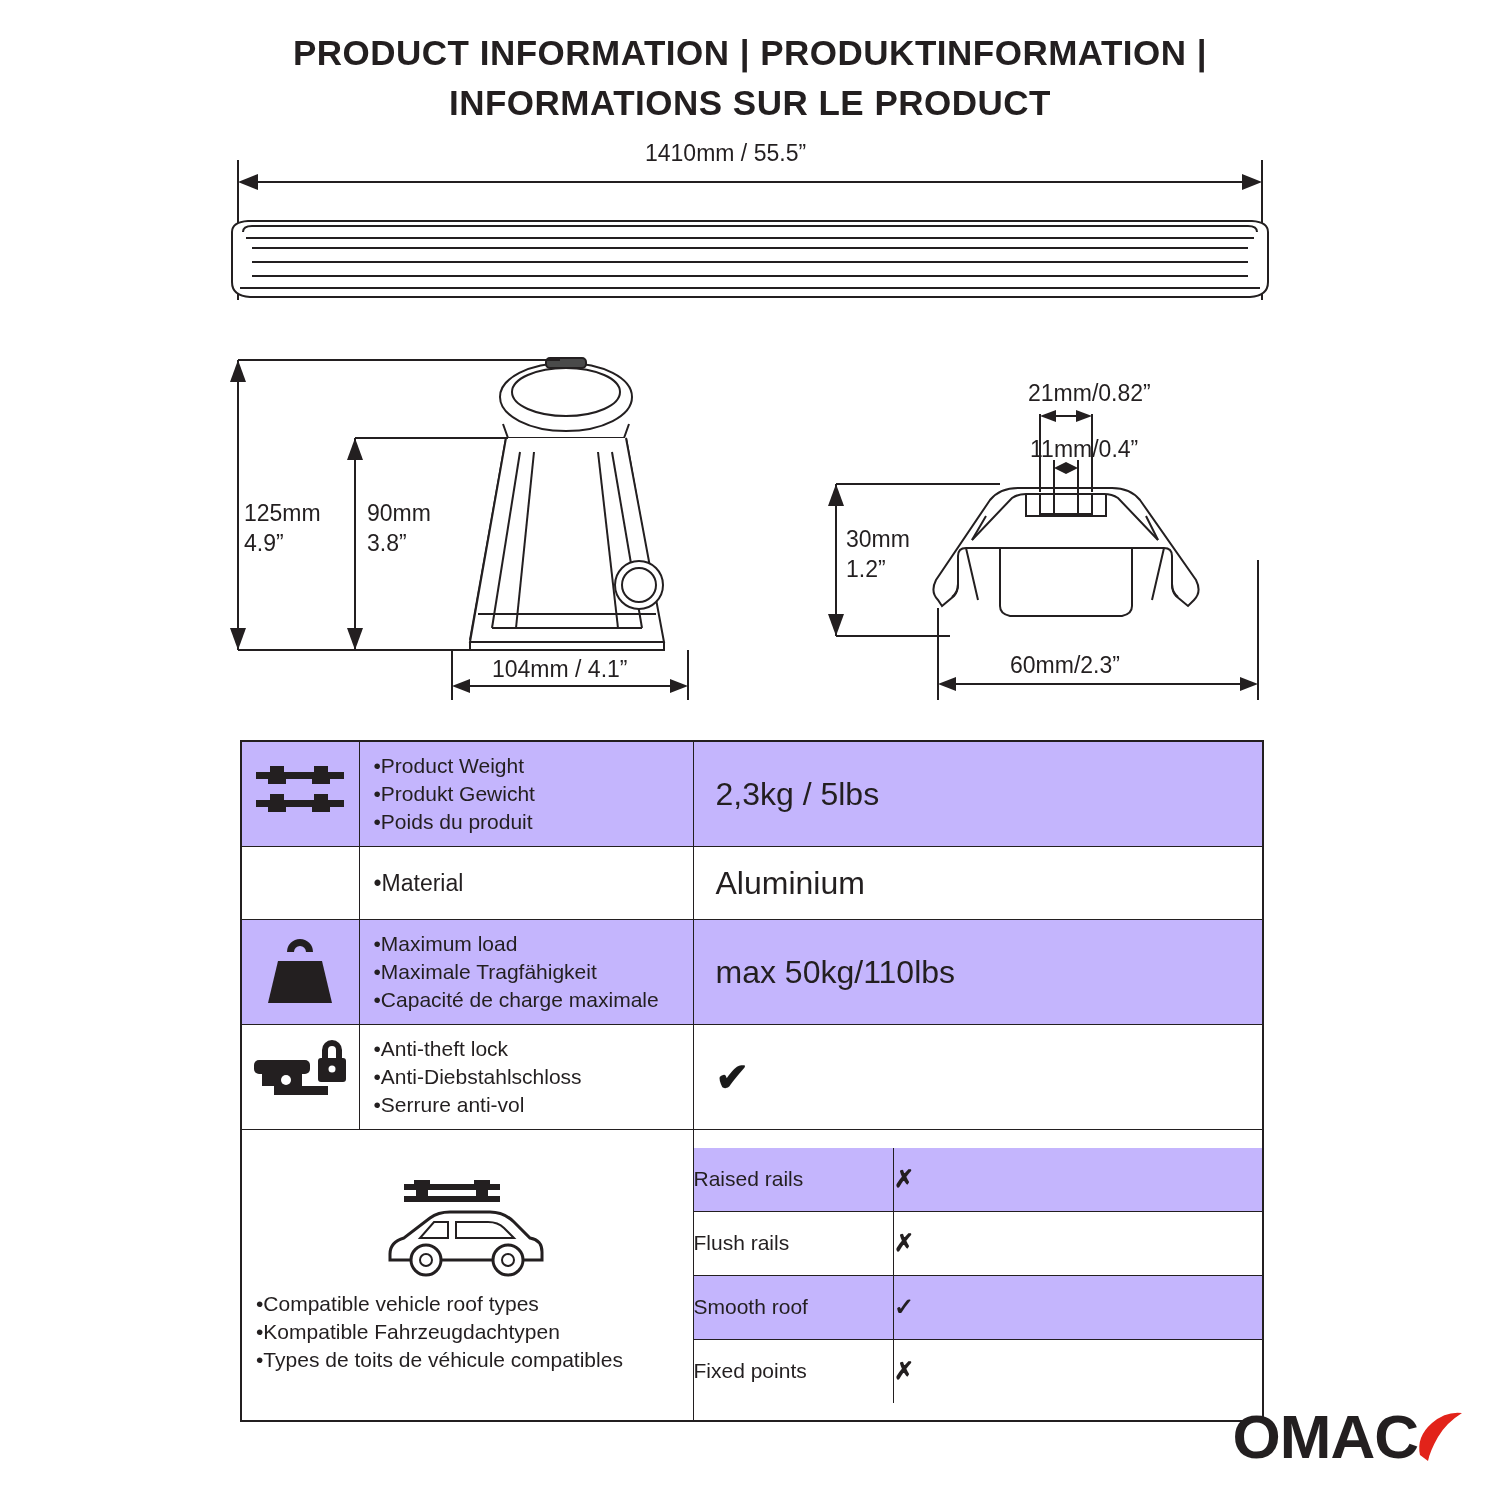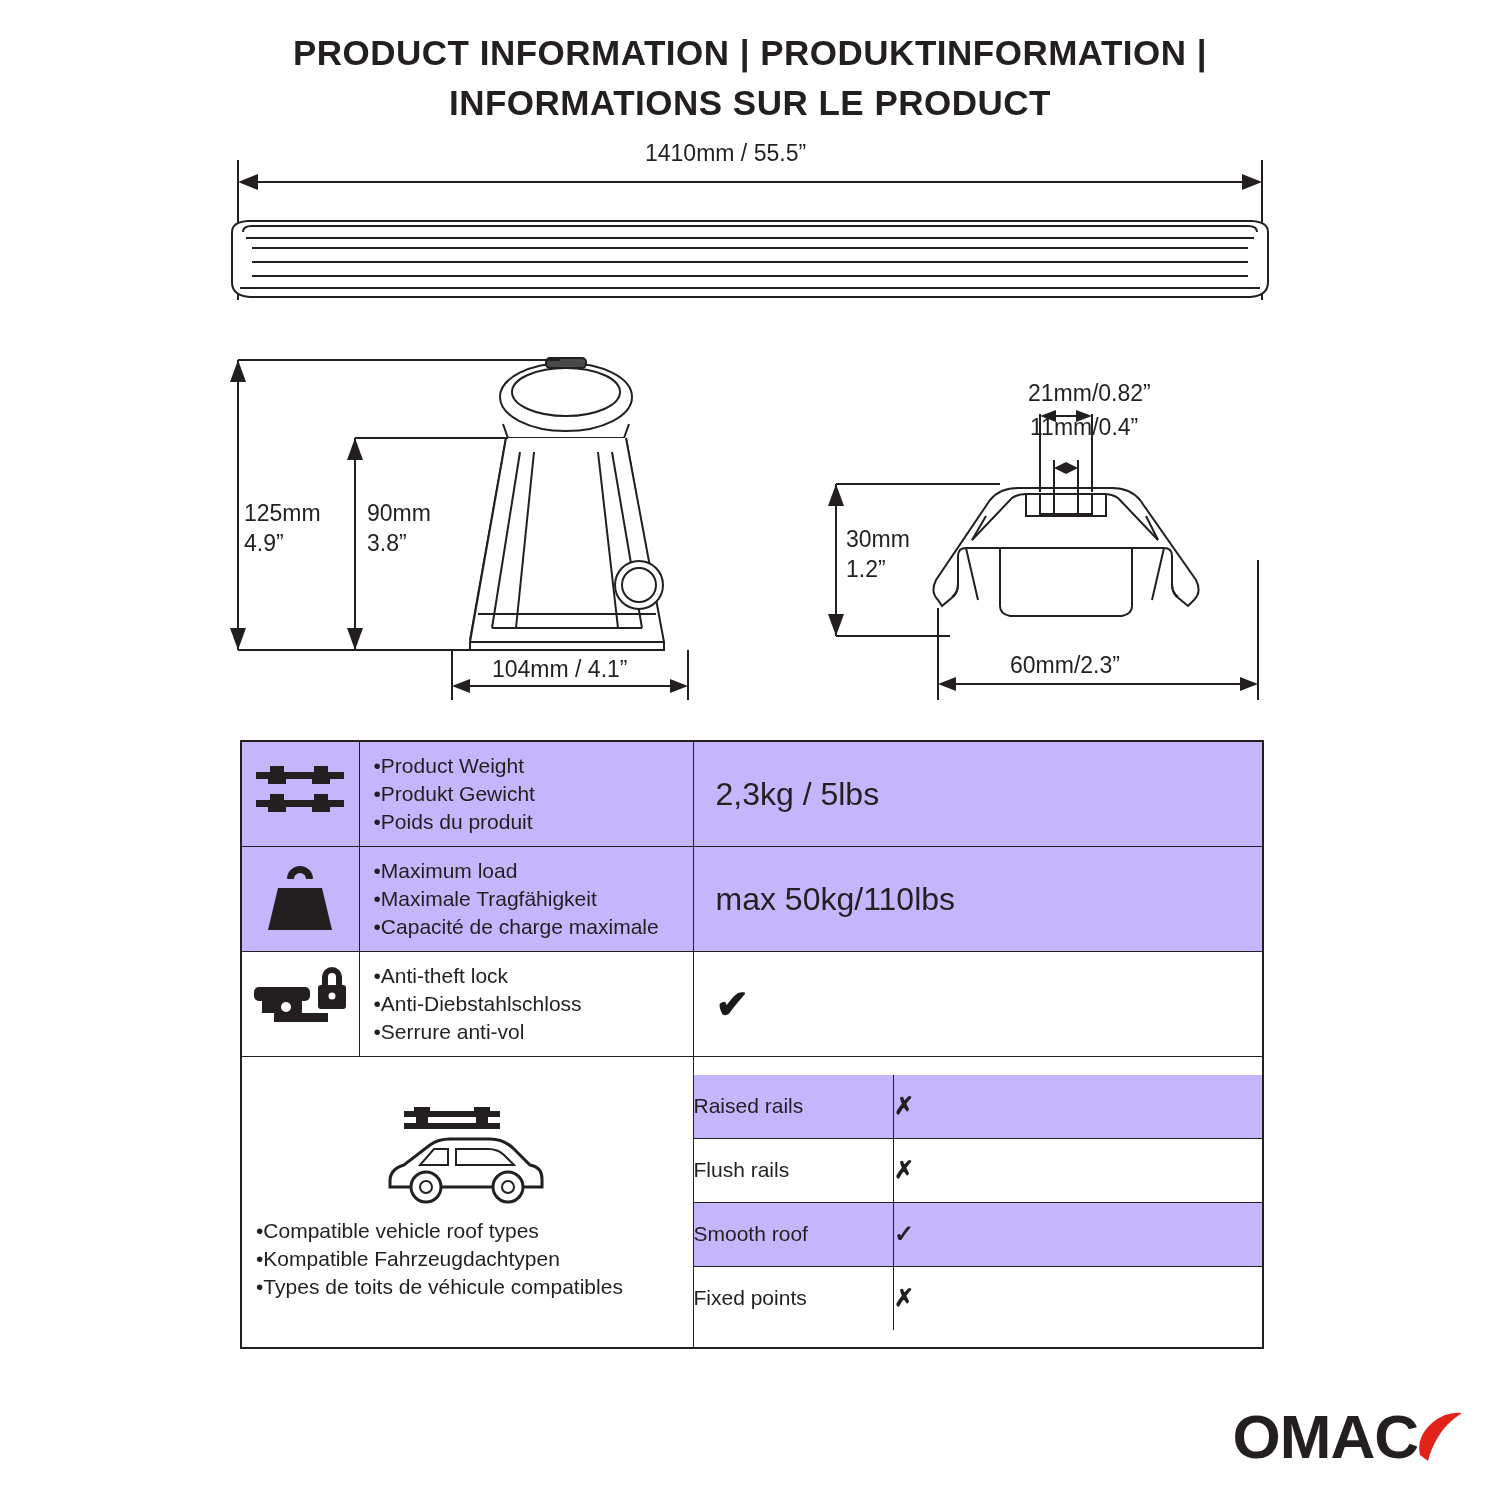--- a/index.html
+++ b/index.html
@@ -262,21 +262,21 @@
   </g>
 </svg>
 
 <div class="dim-label" style="left:645px; top:138px;">1410mm / 55.5”</div>
 <div class="dim-label" style="left:244px; top:498px;">125mm
 4.9”</div>
 <div class="dim-label" style="left:367px; top:498px;">90mm
 3.8”</div>
 <div class="dim-label" style="left:492px; top:654px;">104mm / 4.1”</div>
 <div class="dim-label" style="left:1028px; top:378px;">21mm/0.82”</div>
-<div class="dim-label" style="left:1030px; top:412px;text-align:right;">11mm/0.4”</div>
+<div class="dim-label" style="left:1030px; top:434px;text-align:right;">11mm/0.4”</div>
 <div class="dim-label" style="left:846px; top:524px;">30mm
 1.2”</div>
 <div class="dim-label" style="left:1010px; top:650px;">60mm/2.3”</div>
 
 <table class="spec-table">
   <colgroup>
     <col style="width:118px">
     <col style="width:334px">
     <col style="width:570px">
   </colgroup>
@@ -302,20 +302,31 @@
           <div>•Product Weight</div>
           <div>•Produkt Gewicht</div>
           <div>•Poids du produit</div>
         </div>
       </td>
       <td class="shaded">
         <div class="val">2,3kg / 5lbs</div>
       </td>
     </tr>
 
+    <tr>
+      <td></td>
+      <td>
+        <div class="cell-pad bullets" style="font-size:23px; padding:22px 14px;">
+          <div>•Material</div>
+        </div>
+      </td>
+      <td>
+        <div class="val">Aluminium</div>
+      </td>
+    </tr>
 
     <tr>
       <td class="icon-cell shaded">
         <svg width="80" height="78" viewBox="0 0 80 78">
           <path d="M40 8 a13 13 0 0 0 -13 13 h7 a6 6 0 0 1 12 0 h7 a13 13 0 0 0 -13 -13z" fill="#231f20"></path>
           <path d="M18 30 L62 30 L72 72 L8 72 Z" fill="#231f20"></path>
         </svg>
       </td>
       <td class="shaded">
         <div class="cell-pad bullets">

